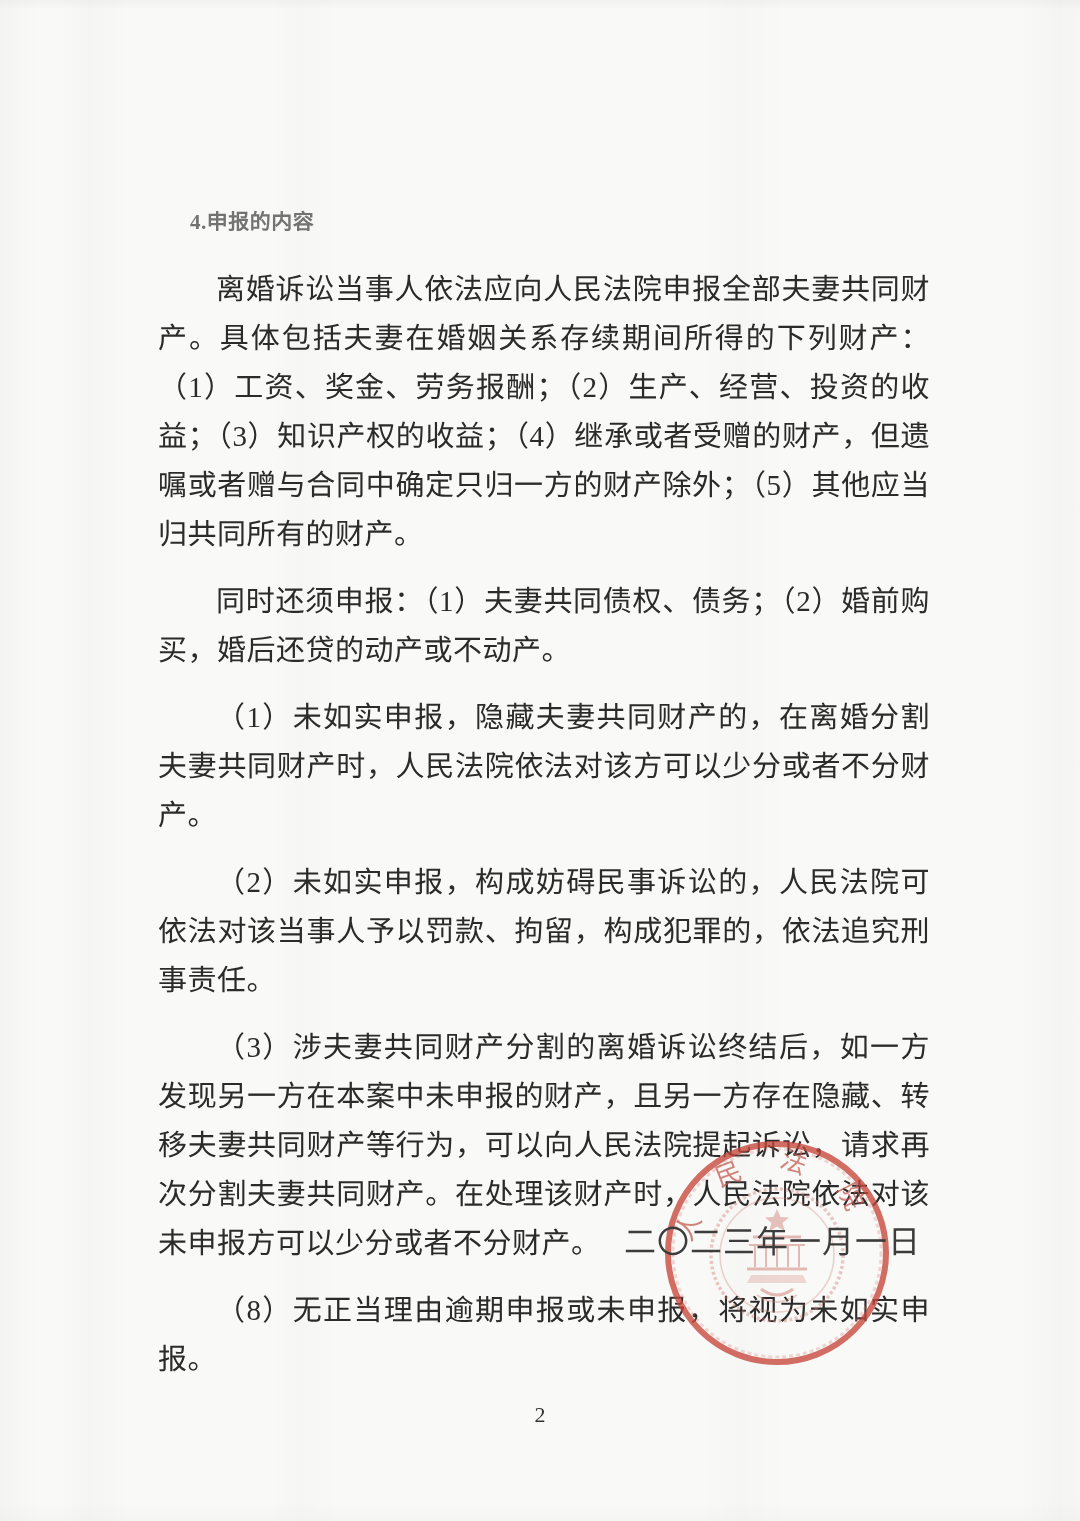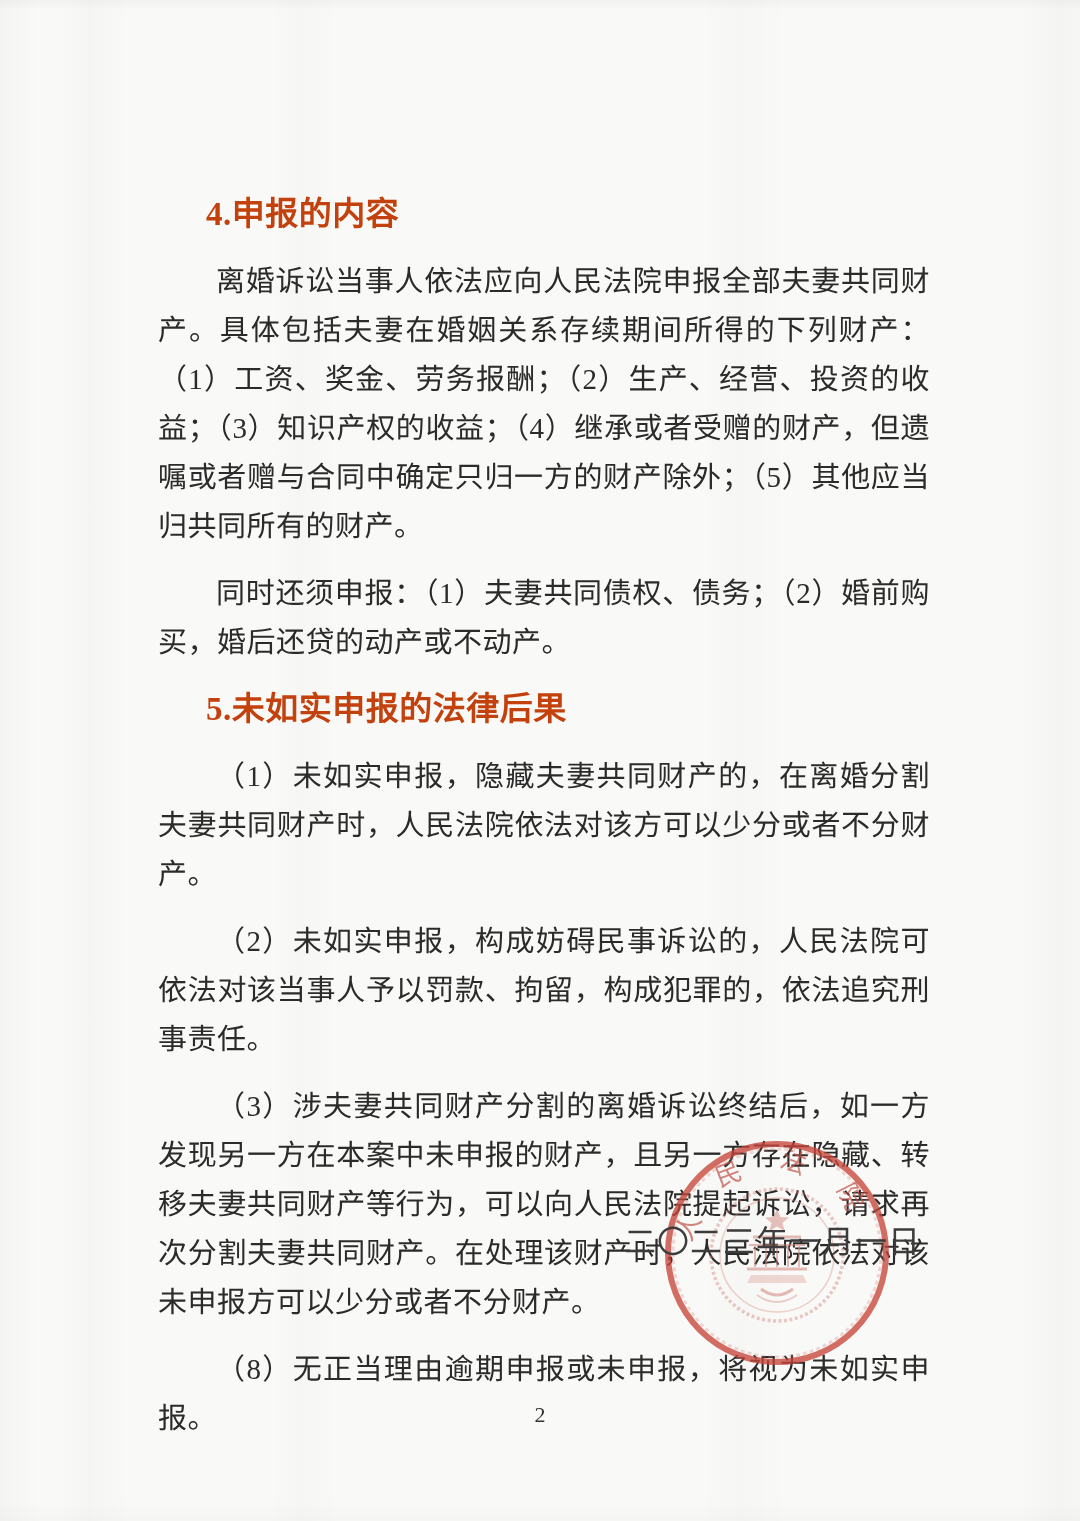--- a/index.html
+++ b/index.html
@@ -38,25 +38,25 @@
     top: 190px;
     width: 808px;
     color: #2b2b2b;
     font-size: 29px;
     line-height: 49px;
     text-align: justify;
     text-align-last: left;
     letter-spacing: 0.5px;
   }
   .content h2 {
-    margin: 0;
+    margin: 8px;
     padding: 0;
-    font-size: 33px;
+    font-size: 21px;
     font-weight: bold;
-    color: #c2410c;
+    color: #737373;
     text-indent: 2em;
     line-height: 49px;
   }
   .content p {
     margin: 18px;
     padding: 0;
     text-indent: 2em;
   }
   .date-line {
     position: absolute;
@@ -88,21 +88,20 @@
 </style>
 </head>
 <body>
 
 <div class="scan-texture"></div>
 
 <div class="content">
   <h2>4.申报的内容</h2>
   <p>离婚诉讼当事人依法应向人民法院申报全部夫妻共同财产。具体包括夫妻在婚姻关系存续期间所得的下列财产：（1）工资、奖金、劳务报酬；（2）生产、经营、投资的收益；（3）知识产权的收益；（4）继承或者受赠的财产，但遗嘱或者赠与合同中确定只归一方的财产除外；（5）其他应当归共同所有的财产。</p>
   <p>同时还须申报：（1）夫妻共同债权、债务；（2）婚前购买，婚后还贷的动产或不动产。</p>
-  <h2>5.未如实申报的法律后果</h2>
   <p>（1）未如实申报，隐藏夫妻共同财产的，在离婚分割夫妻共同财产时，人民法院依法对该方可以少分或者不分财产。</p>
   <p>（2）未如实申报，构成妨碍民事诉讼的，人民法院可依法对该当事人予以罚款、拘留，构成犯罪的，依法追究刑事责任。</p>
   <p>（3）涉夫妻共同财产分割的离婚诉讼终结后，如一方发现另一方在本案中未申报的财产，且另一方存在隐藏、转移夫妻共同财产等行为，可以向人民法院提起诉讼，请求再次分割夫妻共同财产。在处理该财产时，人民法院依法对该未申报方可以少分或者不分财产。</p>
   <p>（8）无正当理由逾期申报或未申报，将视为未如实申报。</p>
 </div>
 
 <svg class="seal" viewBox="0 0 240 240" xmlns="http://www.w3.org/2000/svg" aria-hidden="true">
   <defs>
     <path id="ring-path" d="M 52.8 167 A 82 82 0 1 1 187.2 167" fill="none"></path>
   </defs>

